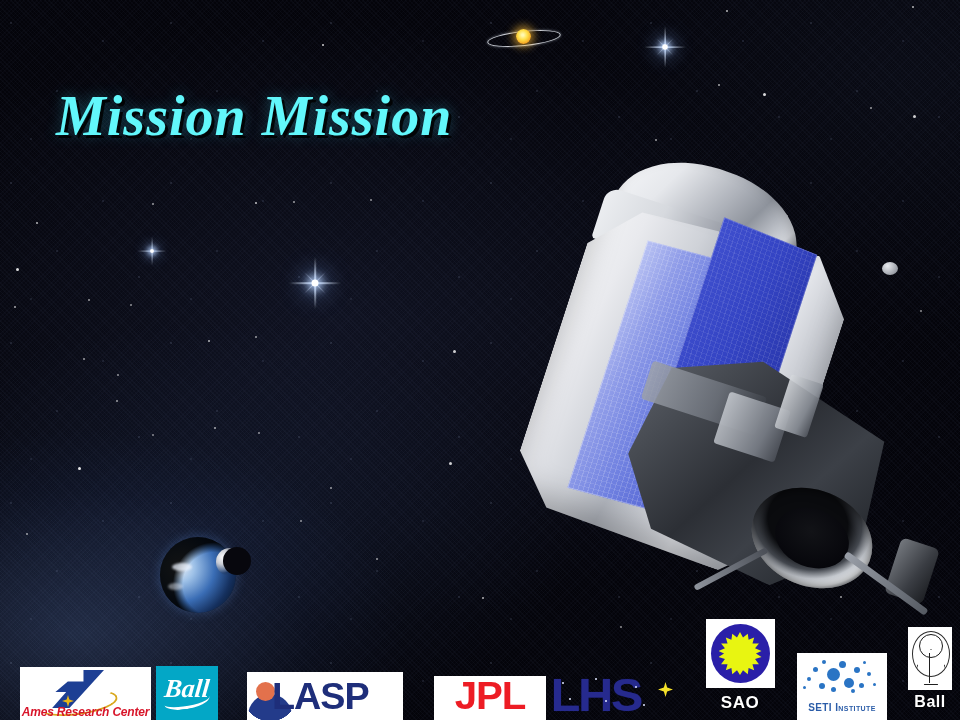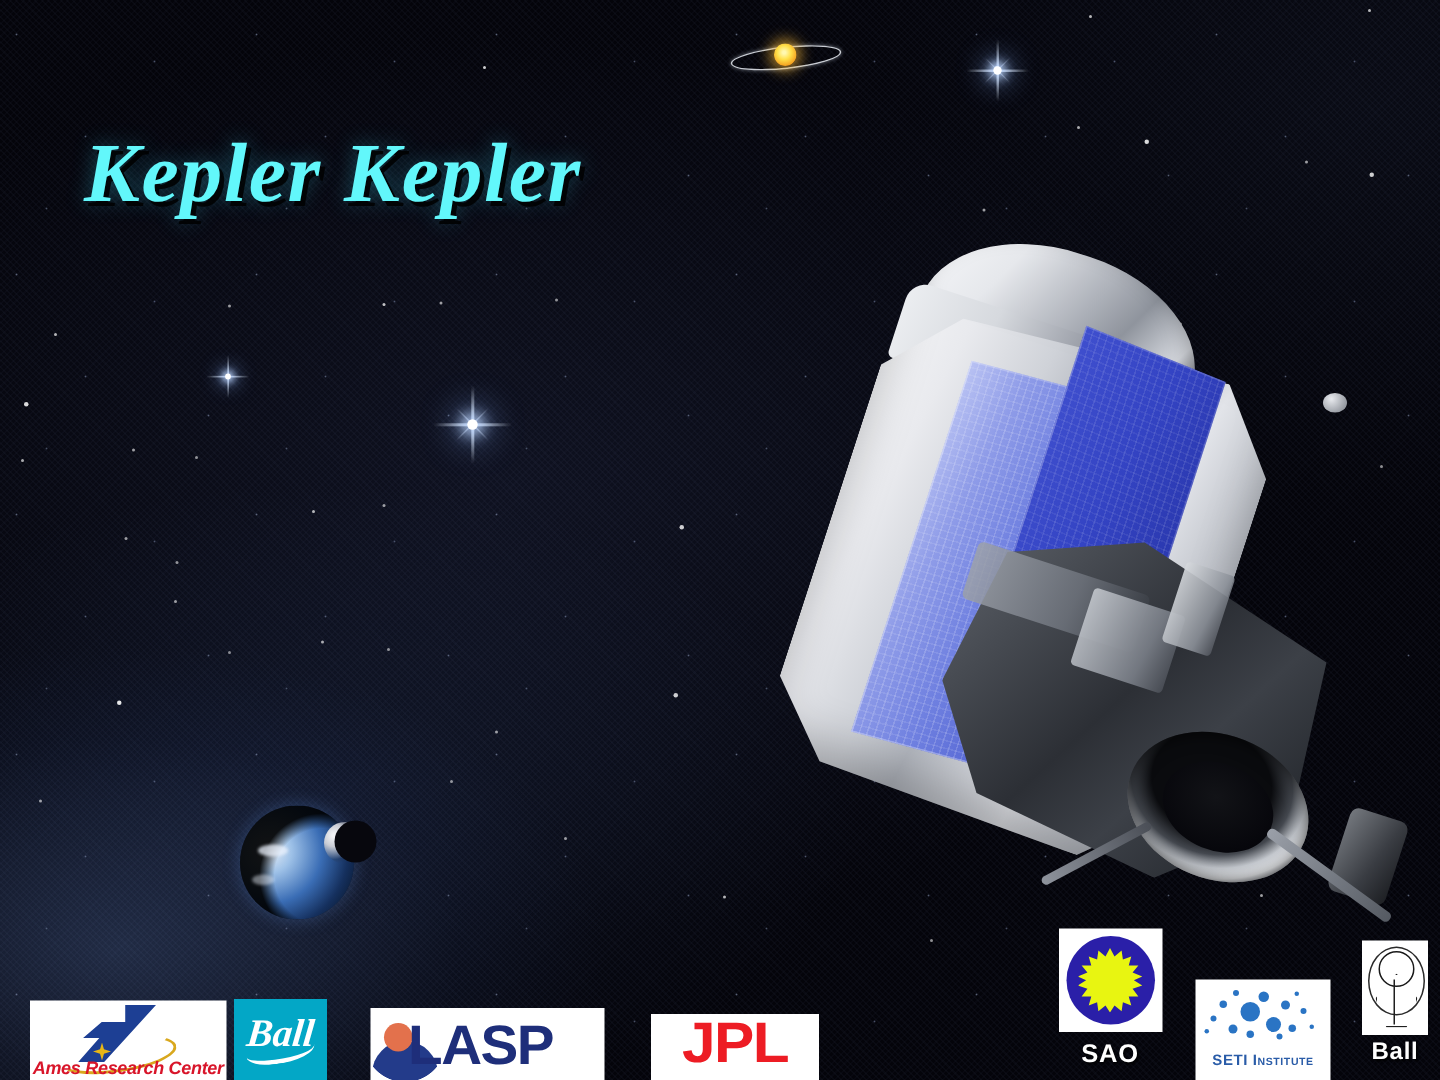--- a/index.html
+++ b/index.html
@@ -266,21 +266,21 @@
     <i class="hspike"></i>
       <i class="vspike"></i>
       <i class="core"></i>
   </div>
 
   <div class="ringed-star">
     <div class="ring"></div>
     <div class="sun"></div>
   </div>
 
-  <div class="title">Kepler Kepler</div>
+  <div class="title">Mission Mission</div>
 
   <div class="earth">
     <div class="cloud" style="left:12px;top:26px;width:20px;height:8px"></div>
     <div class="cloud" style="left:8px;top:46px;width:15px;height:7px;opacity:.6"></div>
   </div>
   <div class="moon"></div>
 
   <div class="craft">
     <div class="shape sc-dome"></div>
     <div class="shape sc-neck"></div>
@@ -324,20 +324,30 @@
     </div>
 
     <div class="logo" id="lasp">
       <div class="logo-box">
         <div class="l-arc"></div>
         <div class="l-circle"></div>
         <div class="l-text">LASP</div>
       </div>
     </div>
 
+    <div class="logo" id="lhs">
+      <div class="h-text">LHS</div>
+      <span class="h-speck" style="left:9px;top:14px"></span>
+      <span class="h-speck" style="left:16px;top:30px"></span>
+      <span class="h-speck" style="left:42px;top:10px"></span>
+      <span class="h-speck" style="left:52px;top:32px"></span>
+      <span class="h-speck" style="left:82px;top:18px"></span>
+      <span class="h-speck" style="left:90px;top:36px"></span>
+      <div class="h-star"></div>
+    </div>
 
     <div class="logo" id="sao">
       <div class="logo-box">
         <div class="s-circle"></div>
         <div class="s-sun"></div>
       </div>
       <div class="logo-cap">SAO</div>
     </div>
 
     <div class="logo" id="seti">

